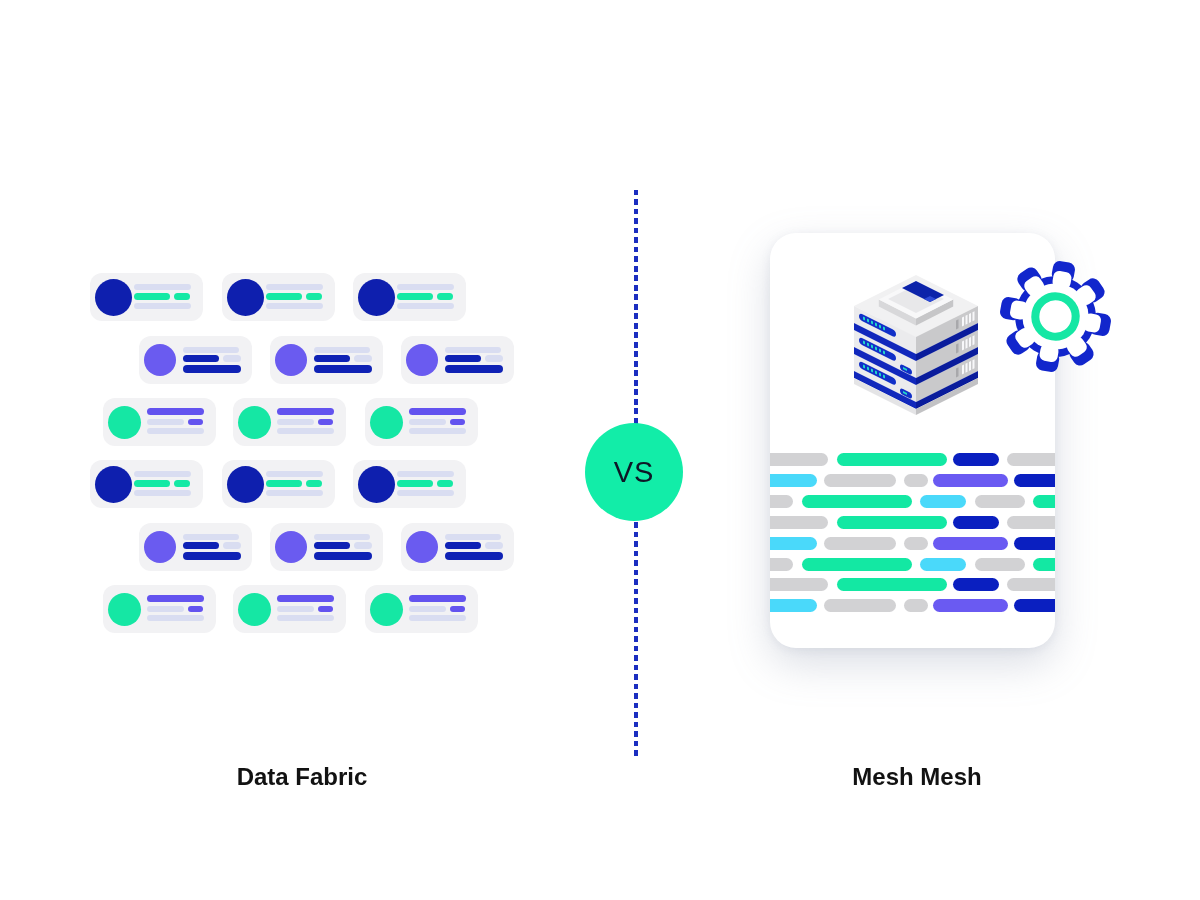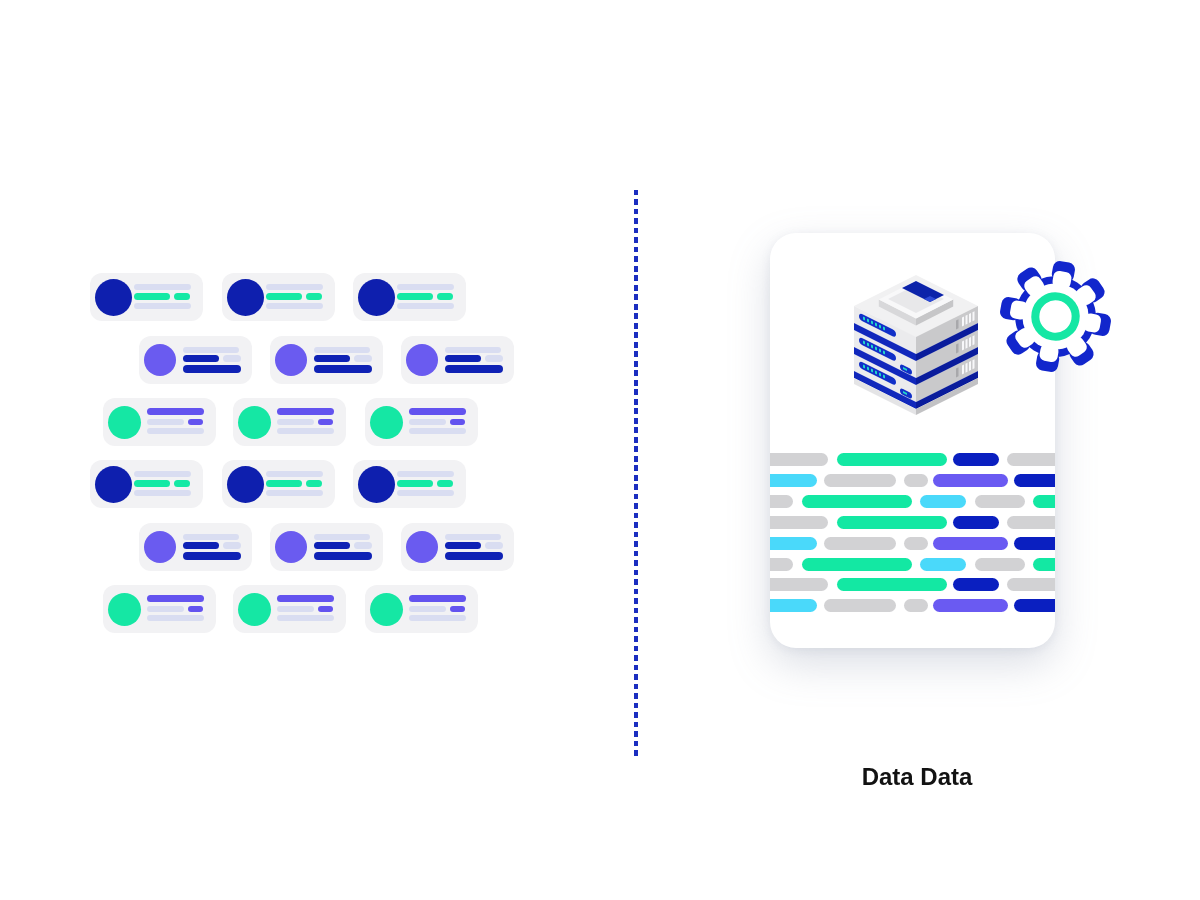--- a/index.html
+++ b/index.html
@@ -169,20 +169,23 @@
       <div class="fab-card" style="left: 365px; top: 585px;">
         <span class="fab-circle" style="height: 33px; width: 33px; top: 7.5px; background: rgb(21, 231, 164);"></span>
         <span class="fab-line" style="left: 44px; top: 10px; width: 57px; height: 7px; background: rgb(99, 83, 239);"></span>
         <span class="fab-line" style="left: 44px; top: 21px; width: 37px; height: 6px; background: rgb(217, 221, 241);"></span>
         <span class="fab-line" style="left: 85px; top: 21px; width: 15px; height: 6px; background: rgb(99, 83, 239);"></span>
         <span class="fab-line" style="left: 44px; top: 30px; width: 57px; height: 6px; background: rgb(217, 221, 241);"></span>
       </div>
     </div>
 
   <div class="divider-line"></div>
+  <div class="vs-circle">
+    <span>VS</span>
+  </div>
 
   <div class="mesh-card">
     <svg class="server-svg" width="166" height="172" viewBox="0 0 166 172">
 
       <polygon points="80,58 142,89 80,120 18,89" fill="#F1F1F2"></polygon>
       <polygon points="18,89 80,120 80,137 18,106" fill="#EBEBED"></polygon>
       <polygon points="80,120 142,89 142,106 80,137" fill="#C9C9CB"></polygon>
       <polygon points="18,106 80,137 80,144 18,113" fill="#1128BC"></polygon>
       <polygon points="80,137 142,106 142,113 80,144" fill="#0A1C9C"></polygon>
       <polygon points="18,113 80,144 80,150 18,119" fill="#E4E4E6"></polygon>
@@ -314,15 +317,16 @@
         <rect x="-11" y="-55" width="22" height="20" rx="7" transform="rotate(315)"></rect>
       </g>
     </defs>
     <g transform="translate(56,56) rotate(10)">
       <use href="#gear-shape" fill="#1226CC"></use>
       <use href="#gear-shape" transform="scale(0.82)" fill="#ffffff"></use>
       <circle r="20" fill="none" stroke="#15E7A4" stroke-width="8"></circle>
     </g>
   </svg>
 
-  <div class="panel-label label-right">Data Data</div>
+  <div class="panel-label label-left">Data Fabric</div>
+  <div class="panel-label label-right">Mesh Mesh</div>
 
 </div>
 
 </body></html>

